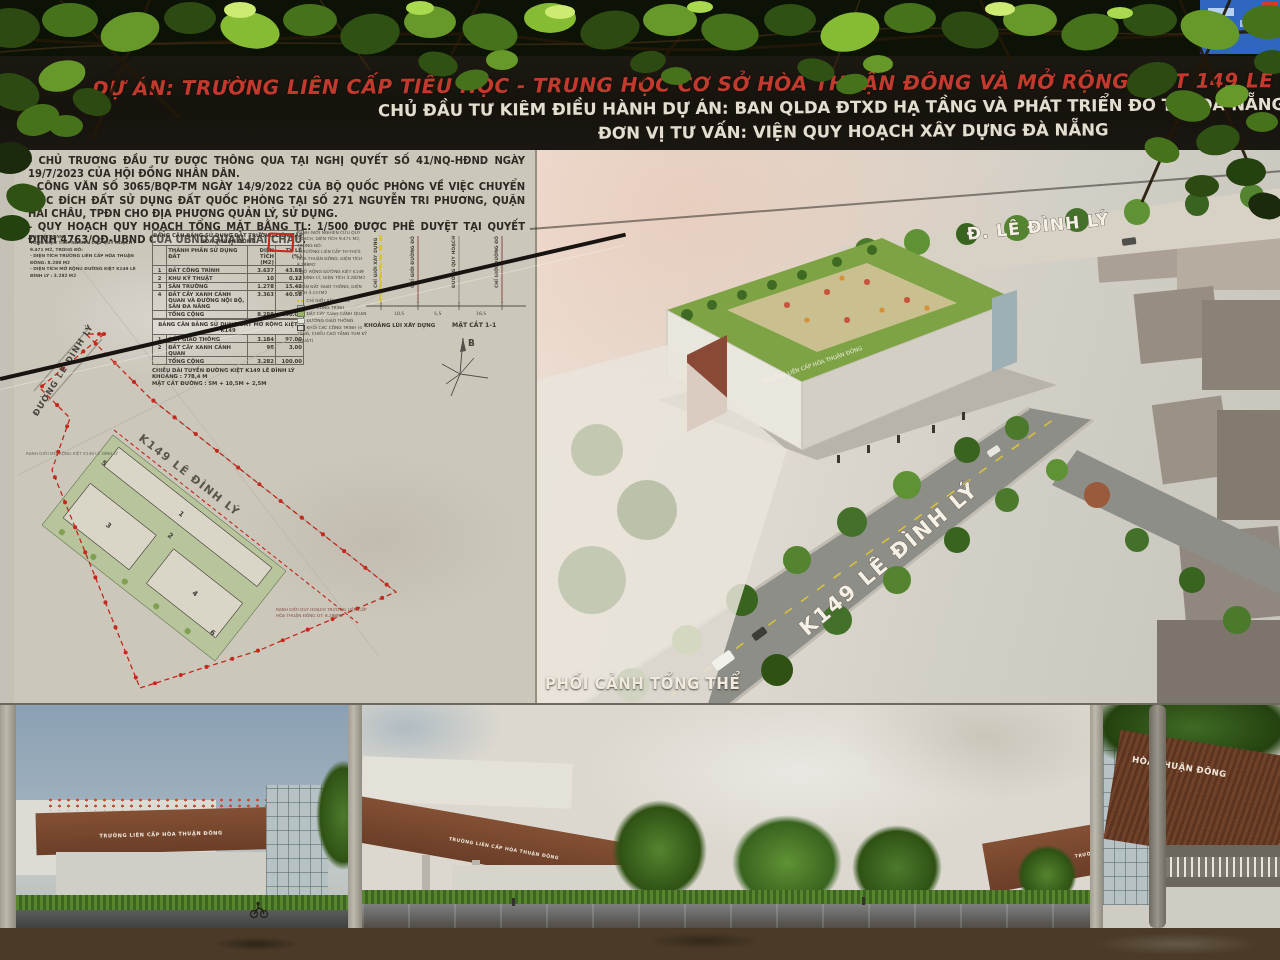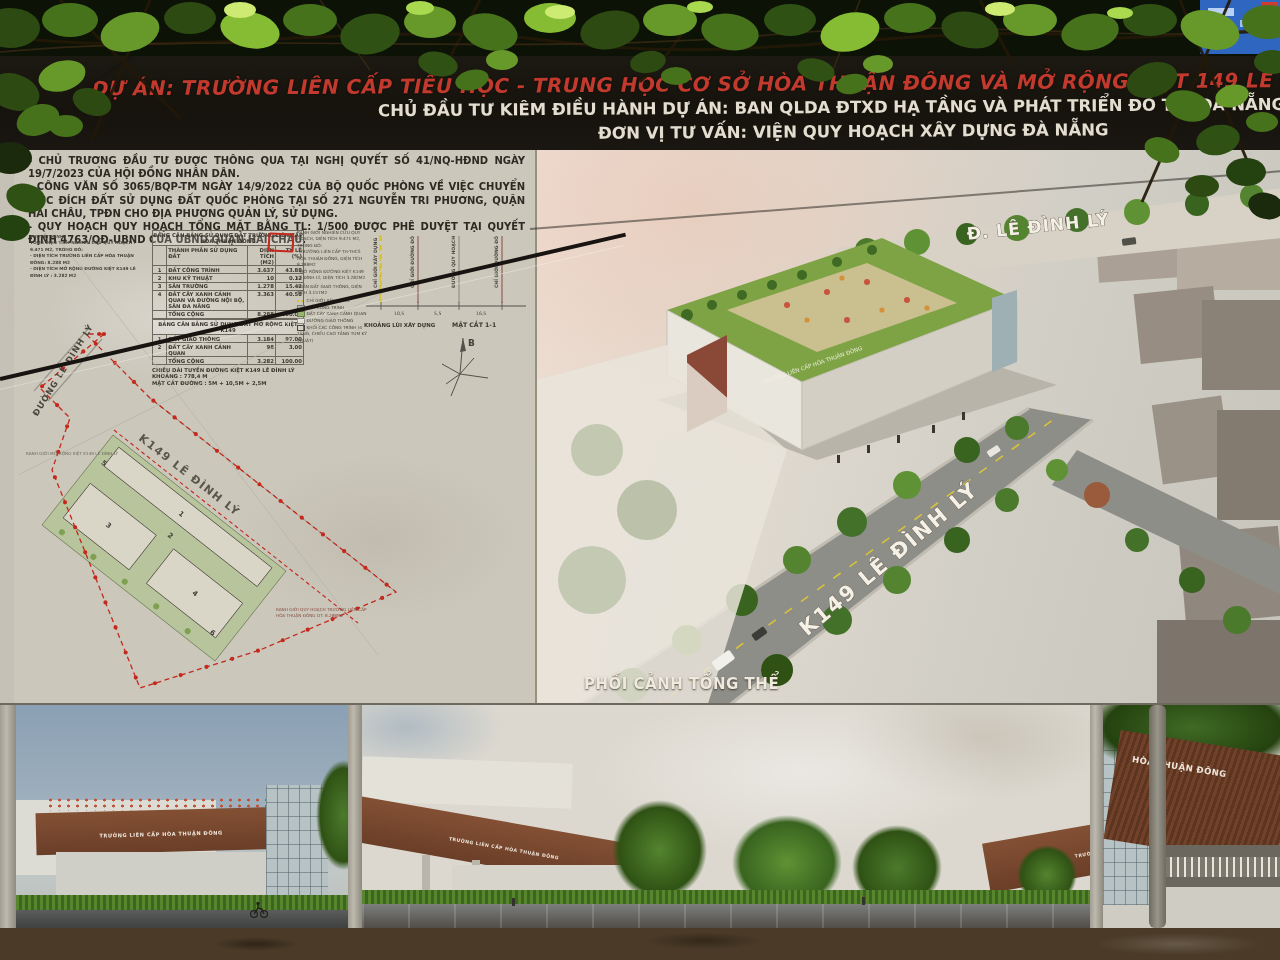--- a/index.html
+++ b/index.html
@@ -41,21 +41,21 @@
   #chuthich{left:400px;top:598px;width:134px;height:100px;color:#33302a;}
   #chuthich .t{font-size:8.5px;font-weight:bold;letter-spacing:.3px;}
   #chuthich .it{display:flex;font-size:7px;font-weight:bold;margin-top:3.2px;}
   #chuthich .it .n{width:16px;text-align:center;}
   .plancap{font-size:17px;font-weight:bold;color:#39352c;letter-spacing:.5px;}
   
   #persp{left:535px;top:0px;width:745px;height:557px;overflow:hidden;
      border-left:2px solid #95917f;
      background:linear-gradient(105deg,#efe2d8 0%,#e2dcd2 30%,#d2cfc6 60%,#c6c4bb 100%);}
   #persp .cap{left:8px;bottom:14px;font-size:15px;font-weight:bold;color:#efeadd;
-     text-shadow:0 1px 2px rgba(40,35,28,.8);letter-spacing:.5px;margin-left:39px;}
+     text-shadow:0 1px 2px rgba(40,35,28,.8);letter-spacing:.5px;}
   
   .panel{top:705px;height:223px;overflow:hidden;}
   .post{top:705px;height:223px;background:linear-gradient(90deg,#a19d92,#bdb9ad 40%,#8f8b80);}
   .hedge{background:repeating-linear-gradient(90deg,#57862f 0 3px,#3c651f 3px 6px);}
   .glass{background:#b7c2c4;background-image:
      repeating-linear-gradient(0deg,rgba(85,100,105,.55) 0 1px,transparent 1px 14px),
      repeating-linear-gradient(90deg,rgba(85,100,105,.55) 0 1px,transparent 1px 11px);}
   .brownband{background:linear-gradient(180deg,#835034,#6b3e28);}
   .bandtxt{color:#eee6da;font-weight:bold;white-space:nowrap;}
   .cable{background:#171411;}

